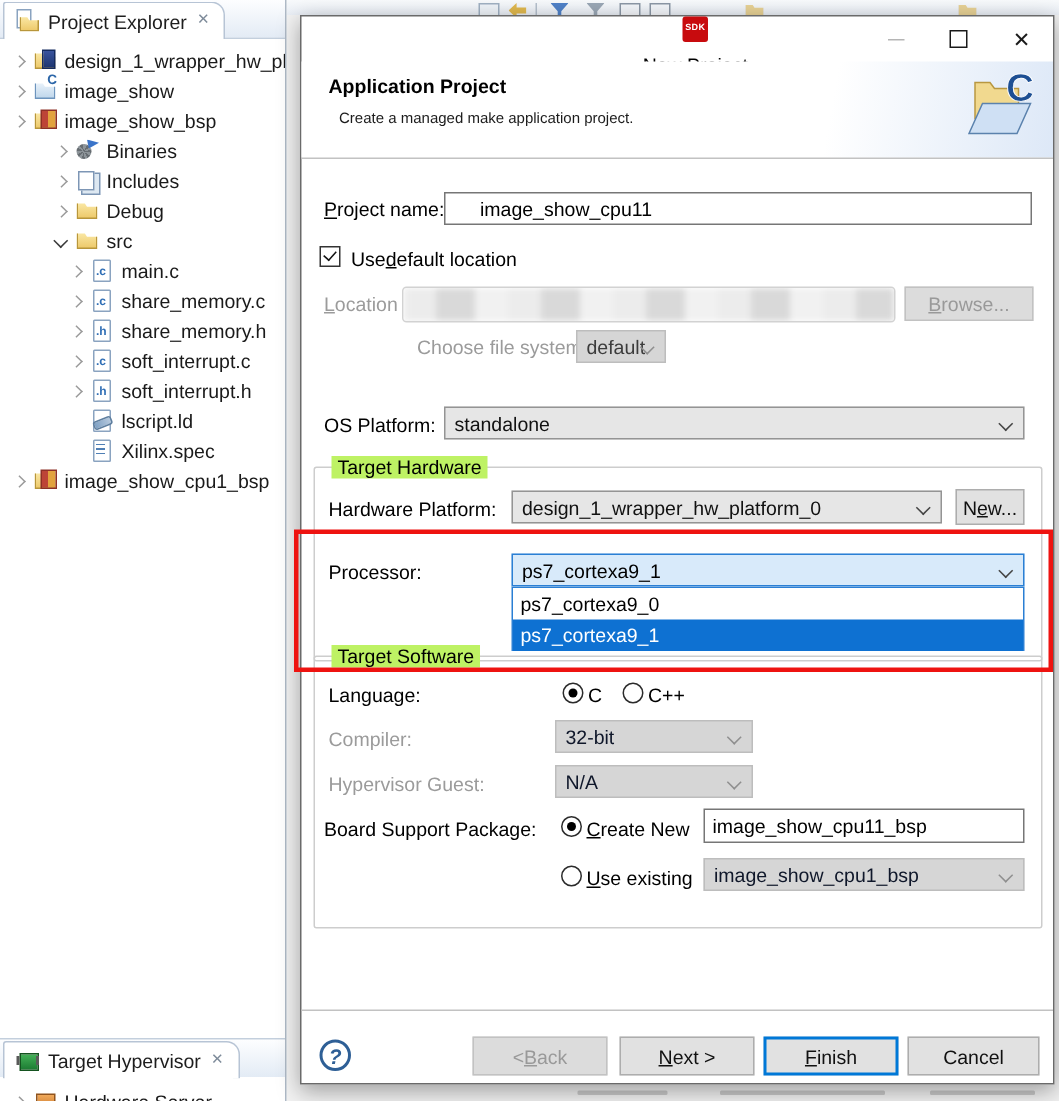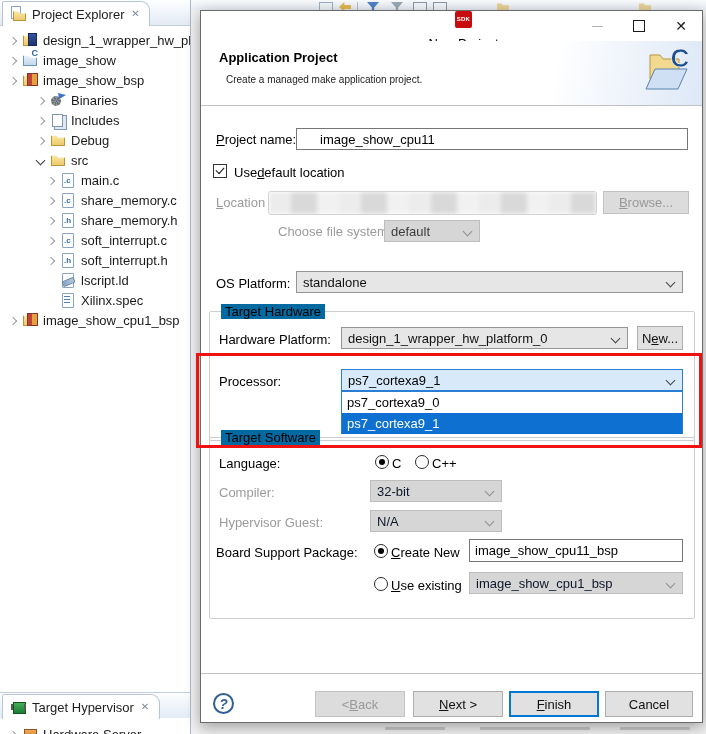--- a/index.html
+++ b/index.html
@@ -69,21 +69,21 @@
   .cmb{position:absolute;height:22px;box-sizing:border-box;border:1px solid #949494;background:#e6e6e6;font-size:13px;display:flex;align-items:center;padding:0 22px 0 6px;color:#111;white-space:nowrap;overflow:hidden;}
   .cmb::after{content:'';position:absolute;right:8px;top:7px;width:6px;height:6px;border-right:1.2px solid #444;border-bottom:1.2px solid #444;transform:rotate(45deg);}
   .cmb.dis{background:#d6d6d6;color:#0f172a;border-color:#bdbdbd;}
   .cmb.dis::after{border-color:#8f8f8f;}
   .cmb.focus{background:#d8eafa;border:1px solid #2a7fd4;color:#000;}
   .chk{position:absolute;width:14px;height:14px;border:1px solid #333;background:#fff;box-sizing:border-box;}
   .chk.on::after{content:'';position:absolute;left:2px;top:2px;width:7px;height:4px;border-left:1.6px solid #111;border-bottom:1.6px solid #111;transform:rotate(-48deg);}
   .rad{position:absolute;width:14px;height:14px;border:1px solid #2b2b2b;border-radius:50%;background:#fff;box-sizing:border-box;}
   .rad.on::after{content:'';position:absolute;left:3px;top:3px;width:6px;height:6px;background:#000;border-radius:50%;}
   .grp{position:absolute;border:1px solid #cdcdcd;border-radius:2px;}
-  .grp-label{position:absolute;font-size:13px;background:#0369a1;padding:0 4px;color:#000;white-space:nowrap;}
+  .grp-label{position:absolute;font-size:13px;background:#bef264;padding:0 4px;color:#000;white-space:nowrap;}
   #blurfield{position:absolute;left:67px;top:180px;width:327px;height:22px;border:1px solid #d2d2d2;border-radius:3px;overflow:hidden;}
   #blurfield .mosaic{width:100%;height:100%;background:repeating-linear-gradient(90deg,#ececec 0 22px,#d9d9d9 22px 48px,#f1f1f1 48px 70px);filter:blur(2px);}
   #proc-list{position:absolute;left:140px;top:380px;width:342px;height:43px;border:1px solid #2a7fd4;background:#fff;z-index:40;box-sizing:border-box;}
   .opt{height:21px;display:flex;align-items:center;padding:0 5px;font-size:13px;color:#000;white-space:nowrap;}
   .opt.sel{background:#0e71d2;color:#fff;}
   #red-rect{position:absolute;left:-5px;top:342px;width:506px;height:95px;border:3px solid #ee1310;z-index:60;box-sizing:border-box;pointer-events:none;}
   #btn-sep{position:absolute;left:0;top:662px;width:100%;border-top:1px solid #c2c2c2;}
   .btn{position:absolute;top:680px;height:26px;box-sizing:border-box;background:#e1e1e1;border:1px solid #adadad;font-size:13px;display:flex;align-items:center;justify-content:center;color:#111;white-space:nowrap;}
   .btn.dis{color:#999;background:#dcdcdc;border-color:#c2c2c2;}
   .btn.def{border:2px solid #0078d7;}
@@ -244,21 +244,21 @@
     <span class="chk on" style="left:12px;top:153px;"></span>
     <div class="lbl" style="left:33px;top:150px;">Use <u>d</u>efault location</div>
 
     <div class="lbl dlbl" style="left:15px;top:180px;"><u>L</u>ocation</div>
     <div id="blurfield">
         <div class="mosaic"></div>
       </div>
     <div class="btn dis" style="left:402px;top:180px;width:86px;height:23px;"><u>B</u>rowse...</div>
 
     <div class="lbl dlbl" style="left:77px;top:209px;">Choose file system:</div>
-    <div class="cmb dis" style="left:183px;top:209px;width:96px;color:#3c3c3c;">
+    <div class="cmb dis" style="left:183px;top:209px;width:60px;color:#3c3c3c;">
         <span>default</span>
       </div>
 
     <div class="lbl" style="left:15px;top:261px;">OS Platform:</div>
     <div class="cmb" style="left:95px;top:260px;width:387px;">
         <span>standalone</span>
       </div>
 
     <div class="grp" style="left:8px;top:300px;width:484px;height:128px;"></div>
     <div class="grp-label" style="left:20px;top:293px;">Target Hardware</div>

